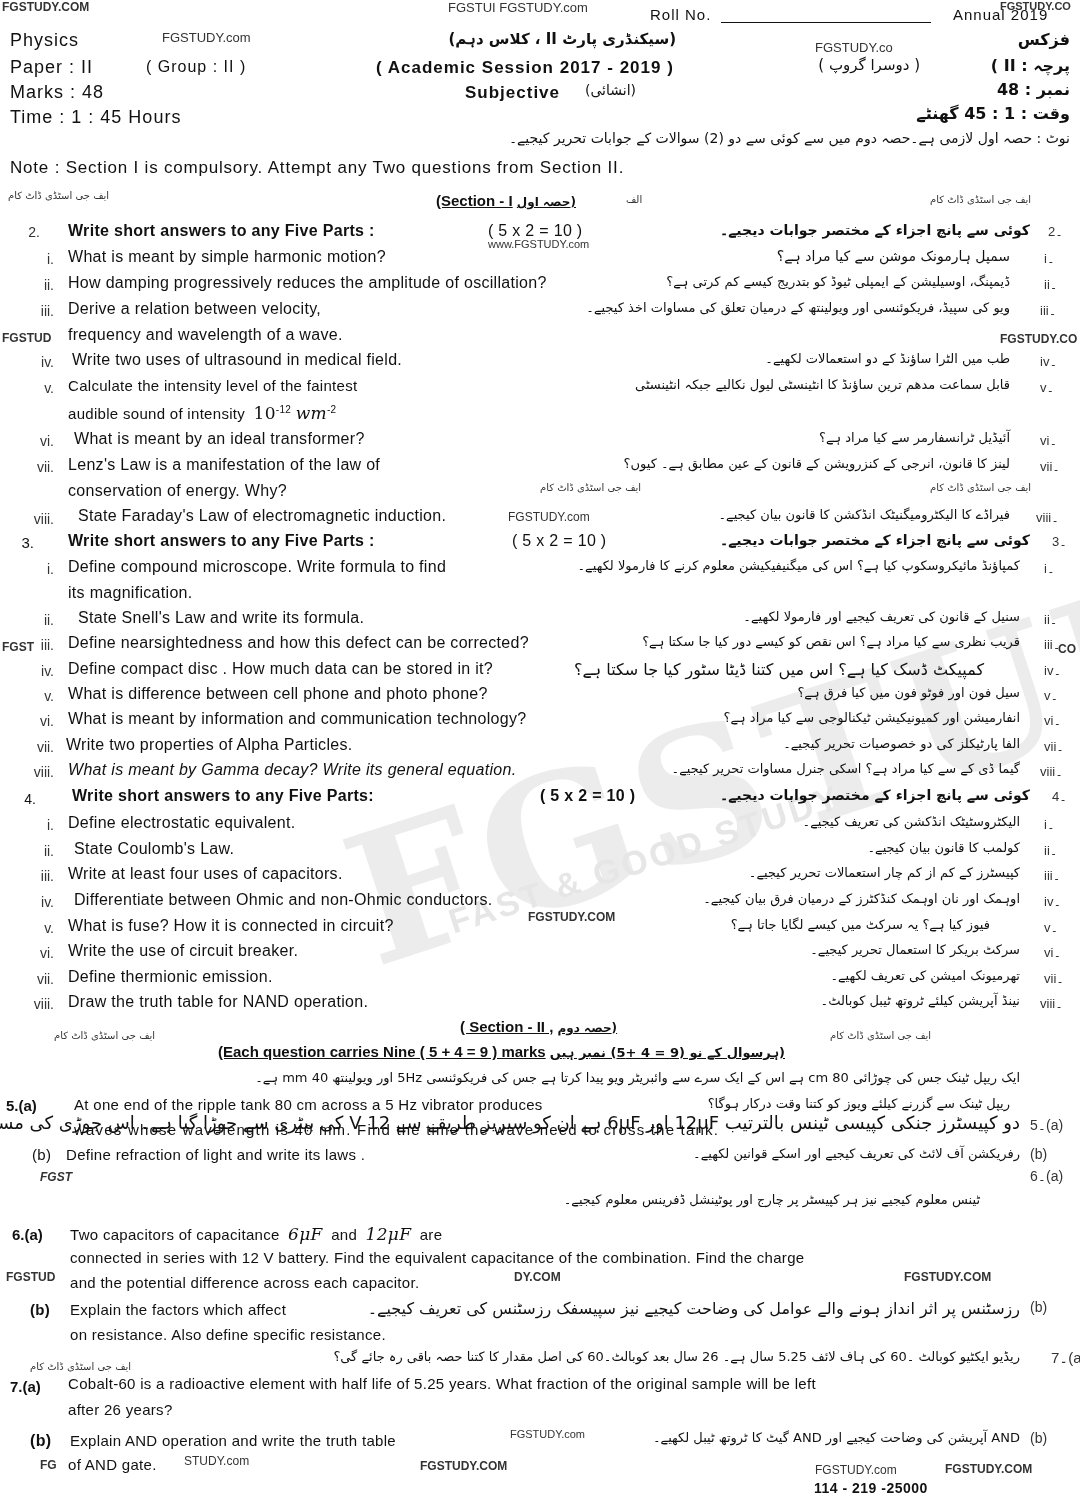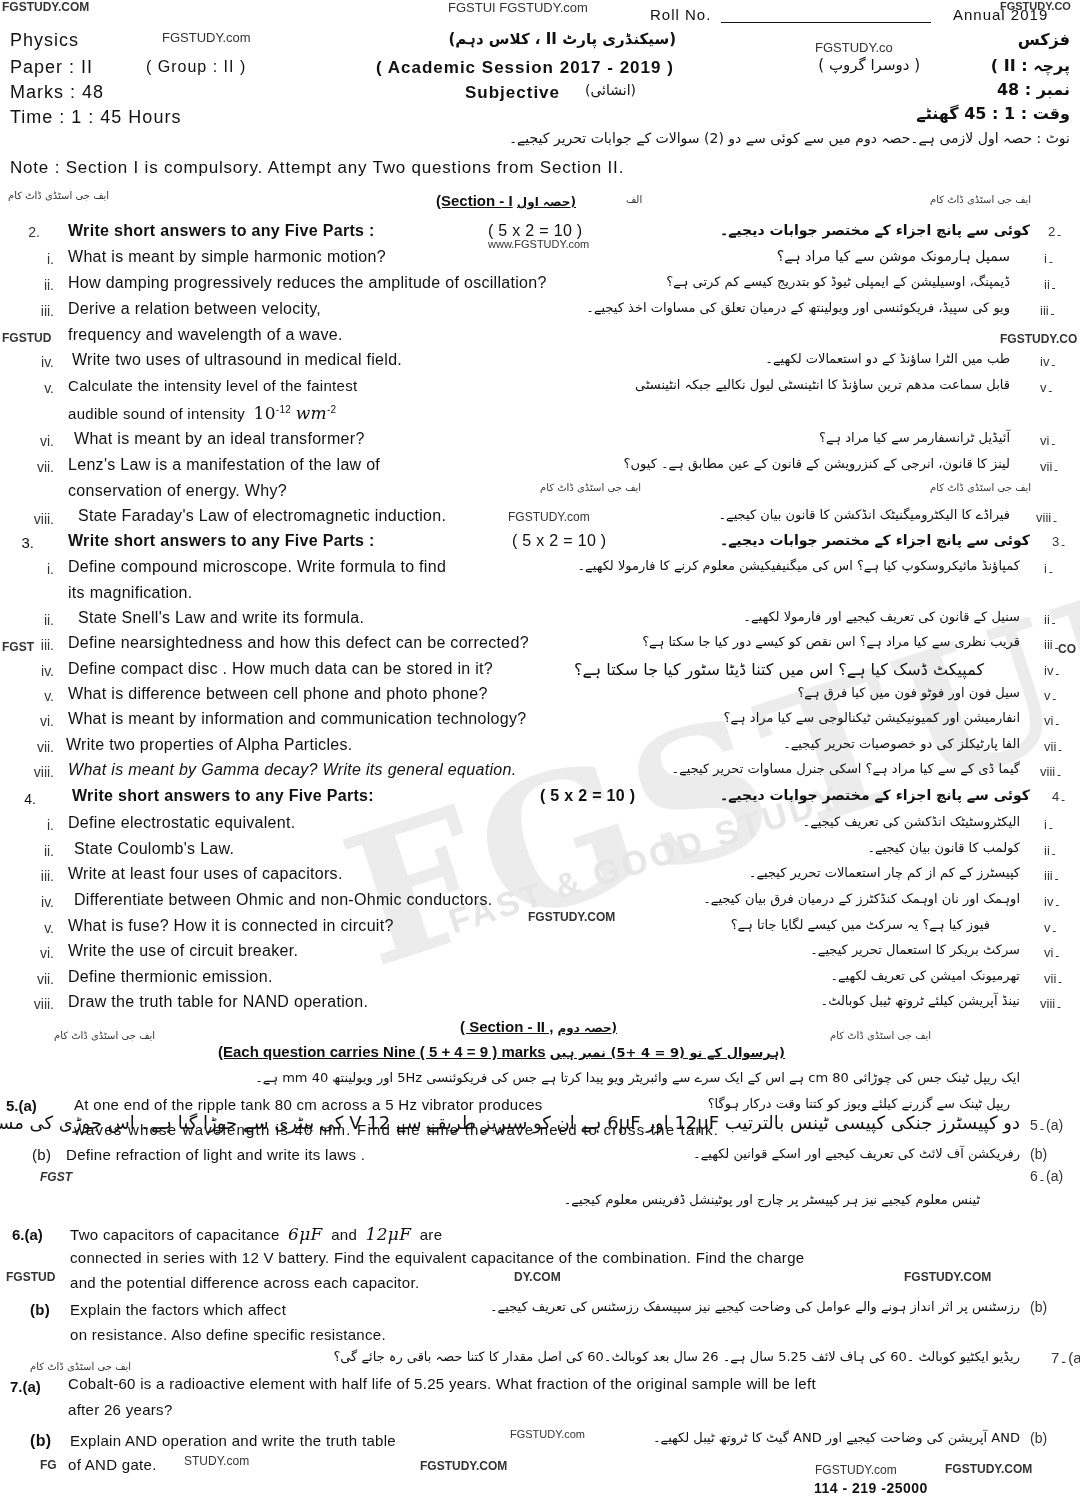--- a/index.html
+++ b/index.html
@@ -271,21 +271,21 @@
     <span>are</span>
   </div>
   <div class="abs q c" style="left:70px;top:1249px;font-size:15px;">connected in series with 12 V battery. Find the equivalent capacitance of the combination. Find the charge</div>
   <div class="abs wm c" style="left:6px;top:1270px;">FGSTUD</div>
   <div class="abs wm c" style="left:514px;top:1270px;">DY.COM</div>
   <div class="abs wm c" style="left:904px;top:1270px;">FGSTUDY.COM</div>
   <div class="abs q c" style="left:70px;top:1274px;font-size:15px;">and the potential difference across each capacitor.</div>
   <div class="abs q c" style="left:30px;top:1301px;font-size:15px;font-weight:bold;">(b)</div>
   <div class="abs q c" style="left:70px;top:1301px;font-size:15px;">Explain the factors which affect</div>
   <div class="abs q c" style="left:70px;top:1326px;font-size:15px;">on resistance. Also define specific resistance.</div>
-  <div class="abs ur c" style="left:480px;top:1299px;width:540px;font-size:13px;">رزسٹنس پر اثر انداز ہونے والے عوامل کی وضاحت کیجیے نیز سپیسفک رزسٹنس کی تعریف کیجیے۔</div>
+  <div class="abs ur c" style="left:480px;top:1299px;width:540px;font-size:16px;">رزسٹنس پر اثر انداز ہونے والے عوامل کی وضاحت کیجیے نیز سپیسفک رزسٹنس کی تعریف کیجیے۔</div>
   <div class="abs urn c" style="left:1030px;top:1299px;font-size:14px;">(b)</div>
 </div>
 
 <div>
   <div class="abs urs c" style="left:30px;top:1361px;">ایف جی اسٹڈی ڈاٹ کام</div>
   <div class="abs ur c" style="left:220px;top:1349px;width:800px;font-size:13px;">ریڈیو ایکٹیو کوبالٹ ۔60 کی ہاف لائف 5.25 سال ہے۔ 26 سال بعد کوبالٹ۔60 کی اصل مقدار کا کتنا حصہ باقی رہ جائے گی؟</div>
   <div class="abs urn c" style="left:1030px;top:1349px;font-size:15px;margin-left:21px;">7۔(a)</div>
   <div class="abs c" style="left:10px;top:1378px;font-size:15px;font-weight:bold;">7.(a)</div>
   <div class="abs q c" style="left:68px;top:1375px;font-size:15px;">Cobalt-60 is a radioactive element with half life of 5.25 years. What fraction of the original sample will be left</div>
   <div class="abs q c" style="left:68px;top:1401px;font-size:15px;">after 26 years?</div>

